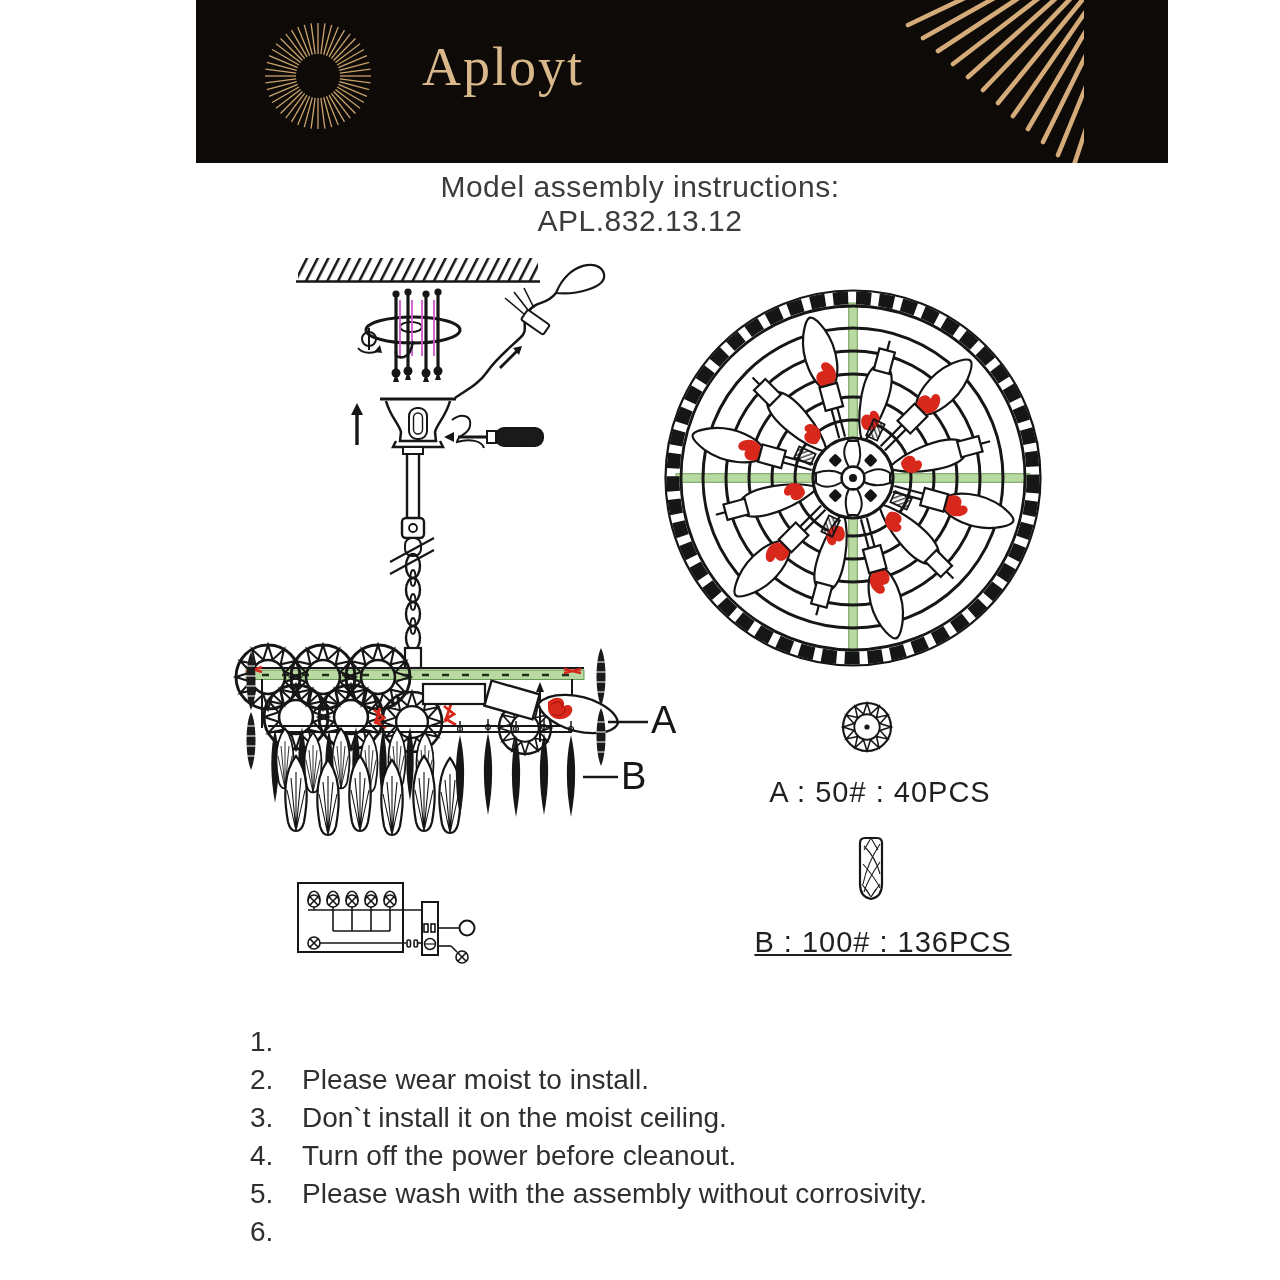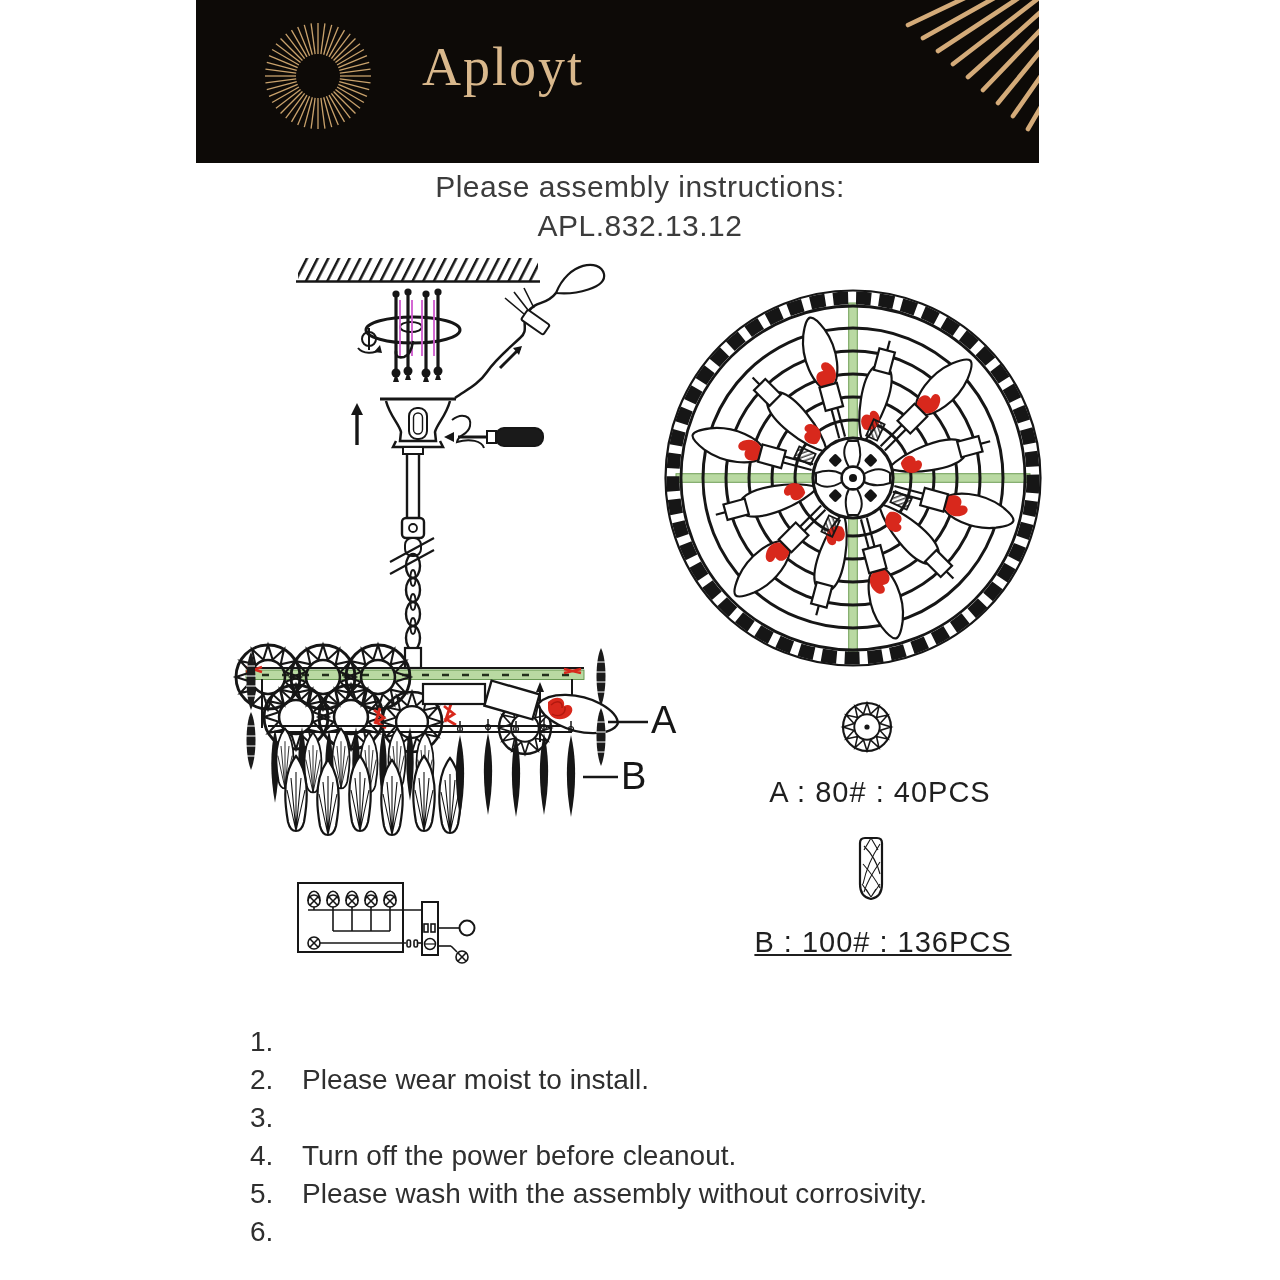--- a/index.html
+++ b/index.html
@@ -1,28 +1,28 @@
 <!DOCTYPE html>
 <html><head>
 <meta charset="utf-8">
 <style>
   html,body{margin:0;padding:0;background:#ffffff;}
   body{width:1280px;height:1280px;position:relative;font-family:"Liberation Sans",sans-serif;overflow:hidden;}
   .abs{position:absolute;}
 
   
-  .banner{left:196px;top:0;width:843px;height:163px;background:#0d0a07;overflow:hidden;}
+  .banner{left:196px;top:0;width:972px;height:163px;background:#0d0a07;overflow:hidden;}
   .banner svg{position:absolute;left:0;top:0;}
   .brand{position:absolute;left:226px;top:36px;font-family:"Liberation Serif",serif;
          font-size:54px;font-weight:normal;color:#d9b88c;letter-spacing:2px;}
 
   
   .title-wrap{left:0;top:170px;width:1280px;text-align:center;color:#3c3c3c;}
   .title-line1{font-size:30px;letter-spacing:.5px;}
-  .title-line2{font-size:30px;margin-top:5px;letter-spacing:.5px;}
+  .title-line2{font-size:30px;letter-spacing:.5px;}
 
   
   .dlabel{font-size:38px;color:#161616;}
   .part-label{width:290px;text-align:center;font-size:29px;color:#1f1f1f;letter-spacing:1px;}
 
   
   .ins{left:250px;top:1026px;width:850px;}
   .ins-row{display:flex;align-items:flex-start;height:38px;font-size:28px;color:#2f2f2f;}
   .ins-num{width:52px;flex:none;}
   .ins-text{flex:1;white-space:nowrap;}
@@ -71,21 +71,21 @@
         <line x1="964" y1="-95" x2="847" y2="142"></line>
       <line x1="964" y1="-95" x2="862" y2="155"></line>
         <line x1="964" y1="-95" x2="877" y2="168"></line>
       <line x1="964" y1="-95" x2="892" y2="181"></line>
     </g>
   </svg>
   <span class="brand">Aployt</span>
 </div>
 
 <div class="abs title-wrap">
-  <div class="title-line1">Please assembly instructions:</div>
+  <div class="title-line1">Model assembly instructions:</div>
   <div class="title-line2">APL.832.13.12</div>
 </div>
 
 <svg class="abs" style="left:0;top:0;stroke:#161616;fill:none" width="1280" height="1280" viewBox="0 0 1280 1280">
   <defs>
     <pattern id="hp" width="9.5" height="9.5" patternUnits="userSpaceOnUse" patternTransform="rotate(27)">
       <line x1="1.2" y1="0" x2="1.2" y2="9.5" stroke="#161616" stroke-width="2.6"></line>
     </pattern>
     <pattern id="hs" width="4" height="4" patternUnits="userSpaceOnUse" patternTransform="rotate(45)">
       <line x1="0.8" y1="0" x2="0.8" y2="4" stroke="#161616" stroke-width="1.2"></line>
@@ -458,33 +458,34 @@
     <circle cx="467" cy="928" r="7.5" stroke-width="2"></circle>
     <line x1="438" y1="946" x2="451" y2="946"></line>
     <line x1="451" y1="946" x2="457" y2="952"></line>
     <use href="#wlamp" x="462" y="957"></use>
   </g>
 </svg>
 
 <span class="abs dlabel" style="left:651px;top:699px;">A</span>
 <span class="abs dlabel" style="left:621px;top:755px;">B</span>
 
-<div class="abs part-label" style="left:735px;top:776px;">A : 80# : 40PCS</div>
+<div class="abs part-label" style="left:735px;top:776px;">A : 50# : 40PCS</div>
 <div class="abs part-label" style="left:738px;top:926px;text-decoration:underline;">B : 100# : 136PCS</div>
 
 <div class="abs ins">
   <div class="ins-row">
     <span class="ins-num">1.</span>
   </div>
   <div class="ins-row">
     <span class="ins-num">2.</span>
     <span class="ins-text">Please wear moist to install.</span>
   </div>
   <div class="ins-row">
     <span class="ins-num">3.</span>
+    <span class="ins-text">Don`t install it on the moist ceiling.</span>
   </div>
   <div class="ins-row">
     <span class="ins-num">4.</span>
     <span class="ins-text">Turn off the power before cleanout.</span>
   </div>
   <div class="ins-row">
     <span class="ins-num">5.</span>
     <span class="ins-text">Please wash with the assembly without corrosivity.</span>
   </div>
   <div class="ins-row">

